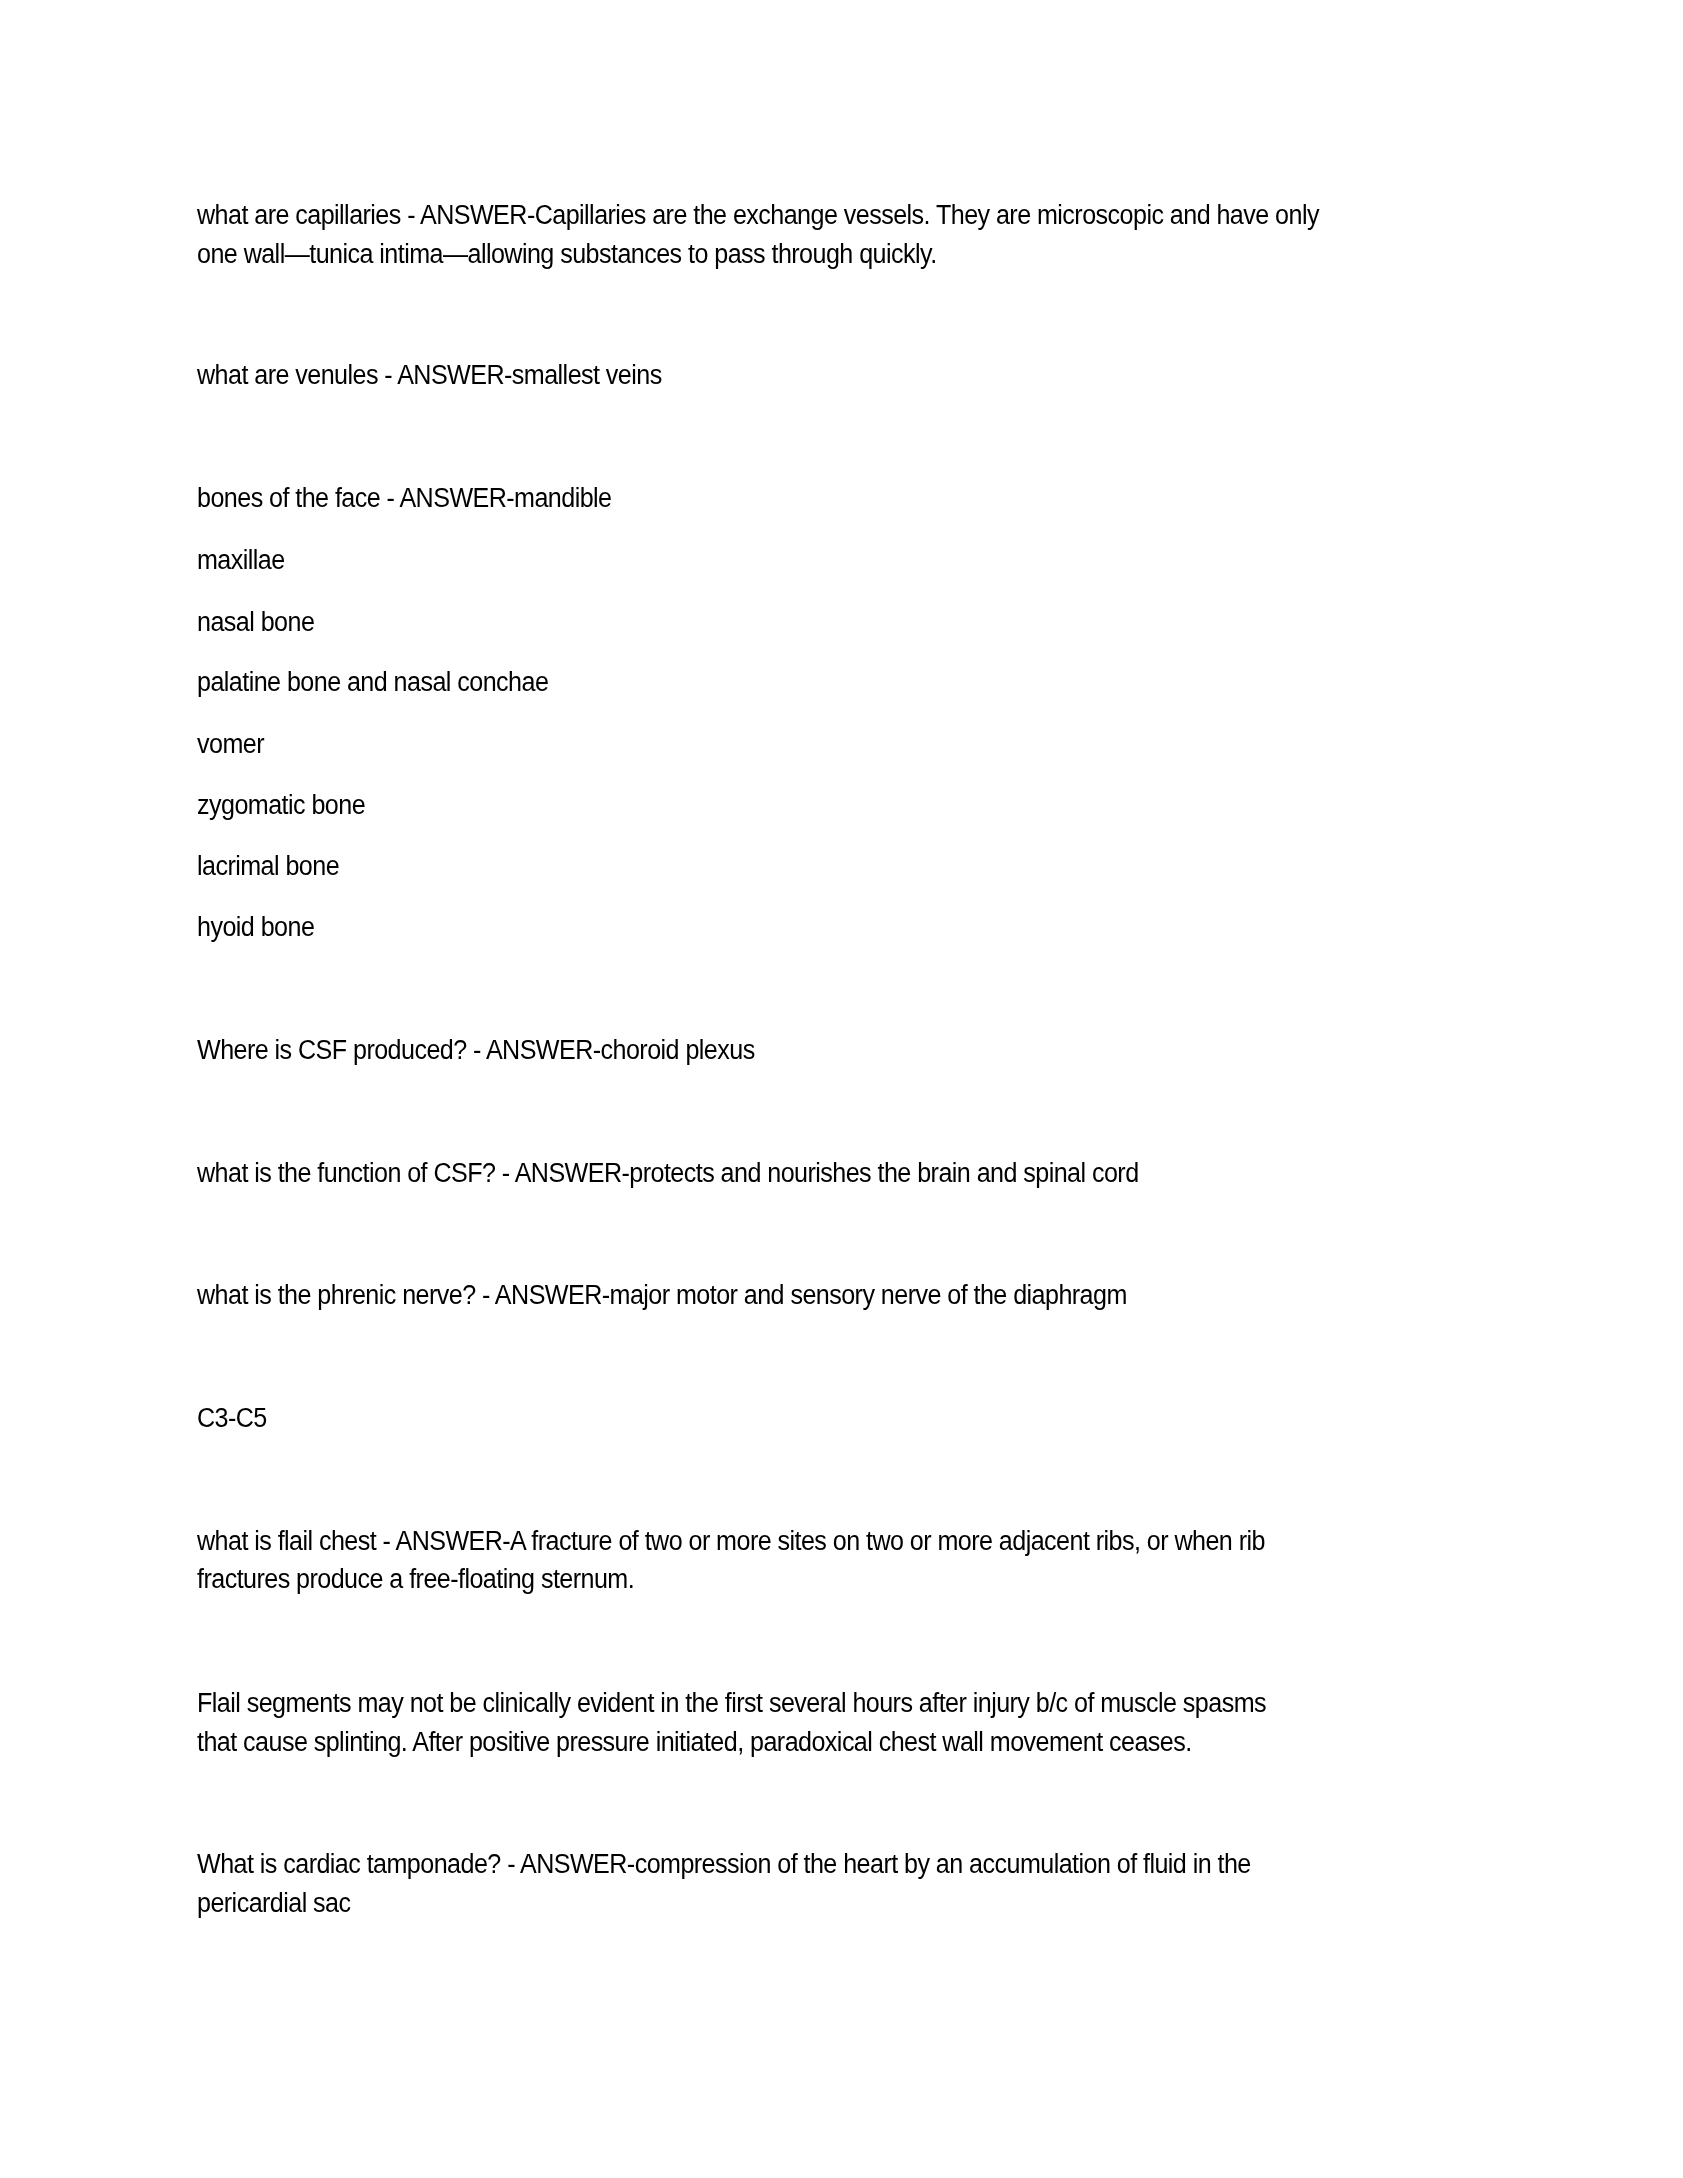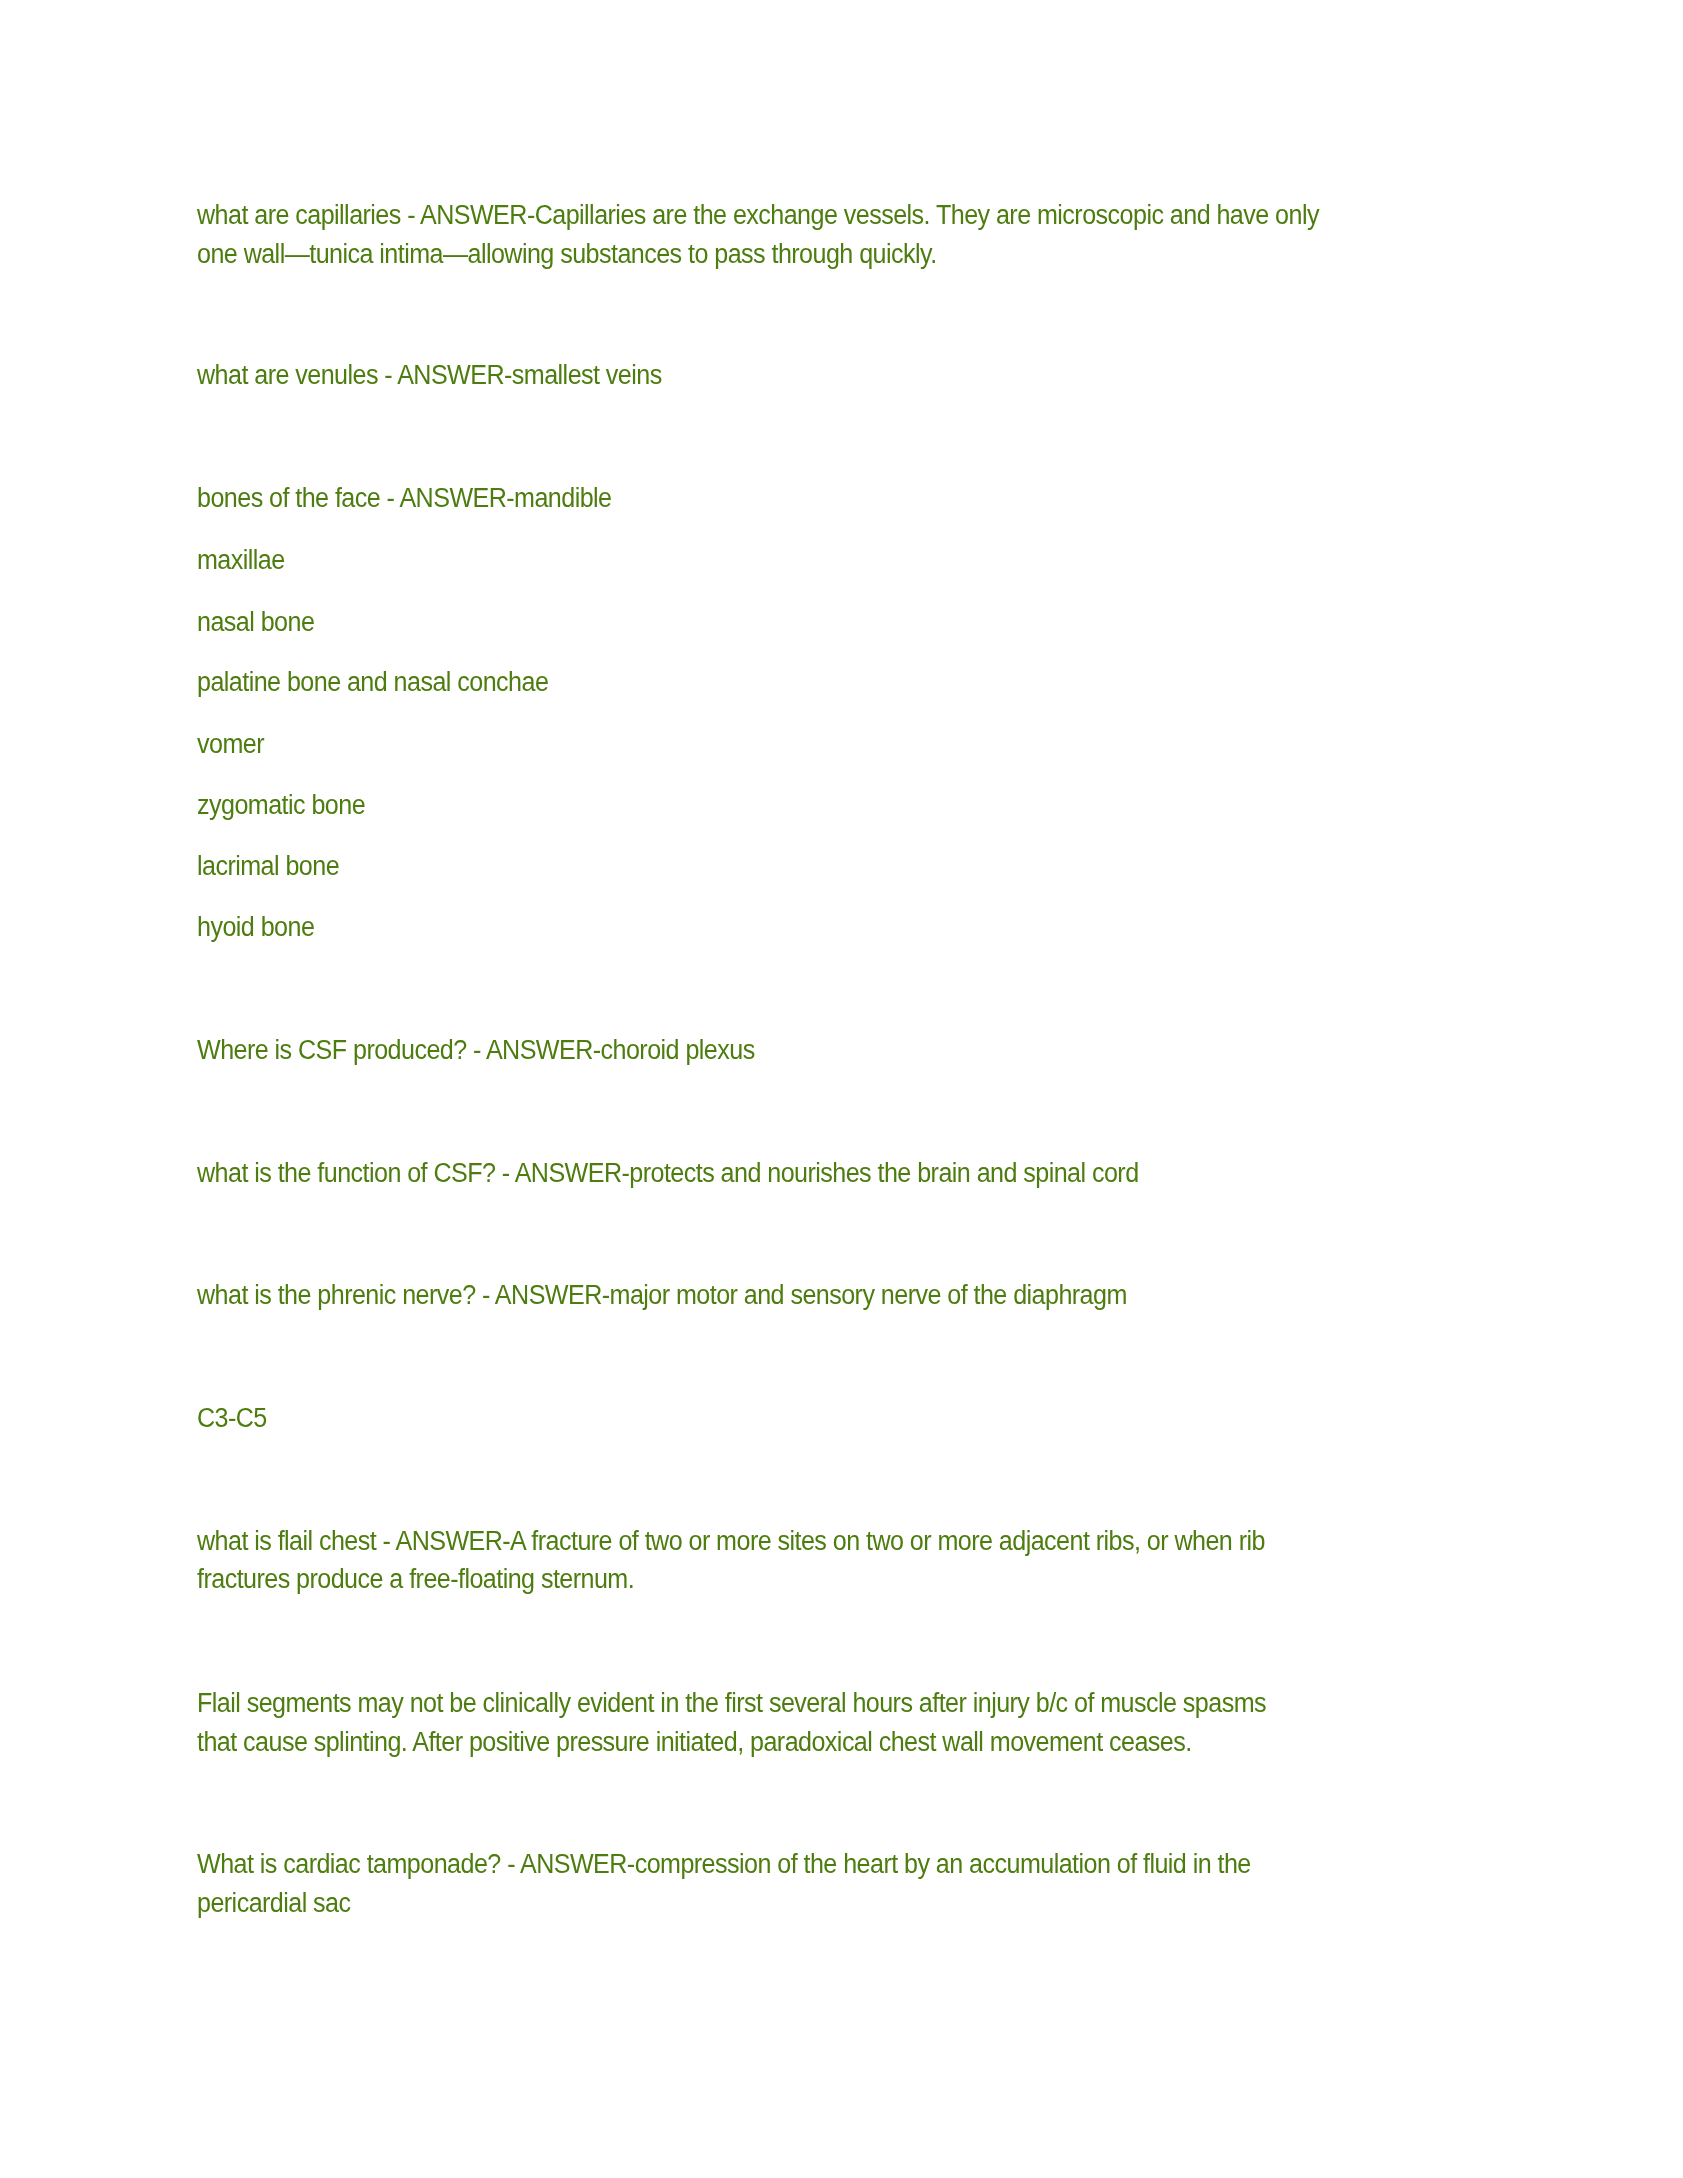--- a/index.html
+++ b/index.html
@@ -1,19 +1,19 @@
 <!DOCTYPE html>
 <html><head>
   <meta charset="utf-8">
   <style>
     html, body { margin: 0; padding: 0; background: #ffffff; }
     body { width: 1683px; height: 2178px; position: relative; overflow: hidden; }
     .page {
       position: absolute; left: 0; top: 0; width: 1683px; height: 2178px;
-      background: #ffffff; color: #4d7c0f;
+      background: #ffffff; color: #000000;
       font-family: "Liberation Sans", sans-serif;
     }
     .line {
       position: absolute; left: 197px;
       font-size: 27px; line-height: 40px;
       white-space: nowrap; letter-spacing: -0.6px;
       transform: scaleX(0.93); transform-origin: left center;
     }
   </style>
 </head>

